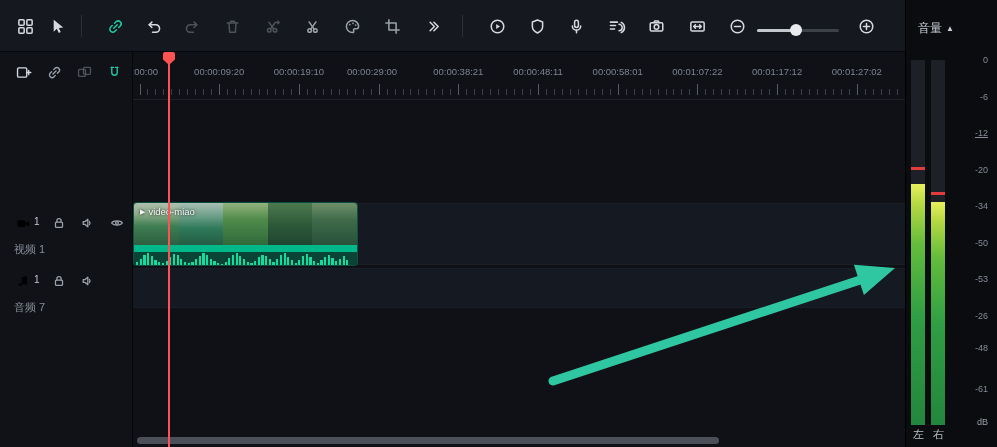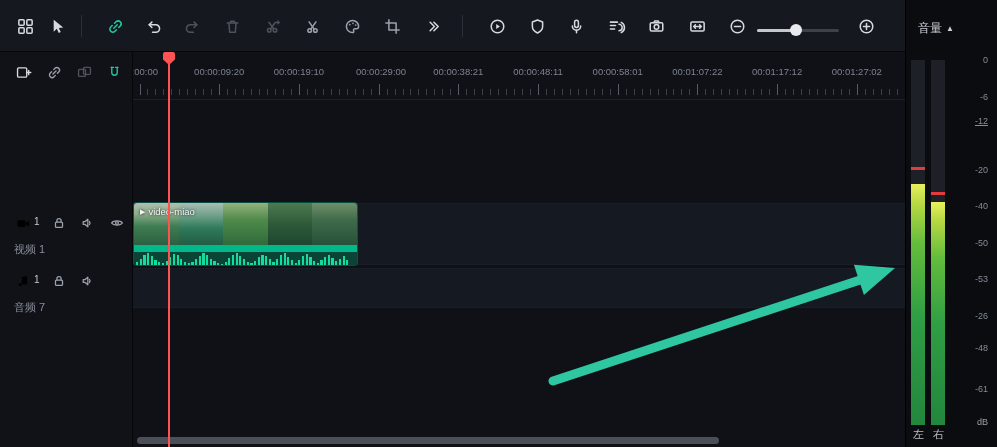--- a/index.html
+++ b/index.html
@@ -356,21 +356,21 @@
       <div class="track-label" style="top:29px">音频 7</div>
     </div>
   </div>
 
   <div class="timeline">
     <div class="ruler">
       <div>
           <div class="rlabel" style="left: 6.5px;">00:00:00</div>
           <div class="rlabel" style="left: 86.2px;">00:00:09:20</div>
           <div class="rlabel" style="left: 165.9px;">00:00:19:10</div>
-          <div class="rlabel" style="left: 248px; text-align: center;">00:00:29:00</div>
+          <div class="rlabel" style="left: 239px; text-align: center;">00:00:29:00</div>
           <div class="rlabel" style="left: 325.3px;">00:00:38:21</div>
           <div class="rlabel" style="left: 405px;">00:00:48:11</div>
           <div class="rlabel" style="left: 484.7px;">00:00:58:01</div>
           <div class="rlabel" style="left: 564.4px;">00:01:07:22</div>
           <div class="rlabel" style="left: 644.1px;">00:01:17:12</div>
           <div class="rlabel" style="left: 723.8px;">00:01:27:02</div>
         </div>
       <div>
           <div class="tick major" style="left: 6.5px;"></div>
           <div class="tick" style="left: 14.47px;"></div>
@@ -564,23 +564,23 @@
         <div class="fill" style="height: 66%;"></div>
         <div class="peak" style="bottom: 70%;"></div>
       </div>
     <div class="meter-bar bar-r">
         <div class="fill" style="height: 61%;"></div>
         <div class="peak" style="bottom: 63%;"></div>
       </div>
     <div class="meter-scale">
         <div class="dbtick" style="top: 55px;">0</div>
         <div class="dbtick" style="top: 91.5px;">-6</div>
-        <div class="dbtick" style="top: 116px; text-decoration: underline;">-12</div>
+        <div class="dbtick" style="top: 128px; text-decoration: underline;">-12</div>
         <div class="dbtick" style="top: 164.5px;">-20</div>
-        <div class="dbtick" style="top: 201px;">-40</div>
+        <div class="dbtick" style="top: 201px;">-34</div>
         <div class="dbtick" style="top: 237.5px;">-50</div>
         <div class="dbtick" style="top: 274px;">-53</div>
         <div class="dbtick" style="top: 310.5px;">-26</div>
         <div class="dbtick" style="top: 343px;">-48</div>
         <div class="dbtick" style="top: 383.5px;">-61</div>
         <div class="dbtick unit" style="top: 417px;">dB</div>
       </div>
     <div class="ch-label ch-l">左</div>
     <div class="ch-label ch-r">右</div>
   </div>

